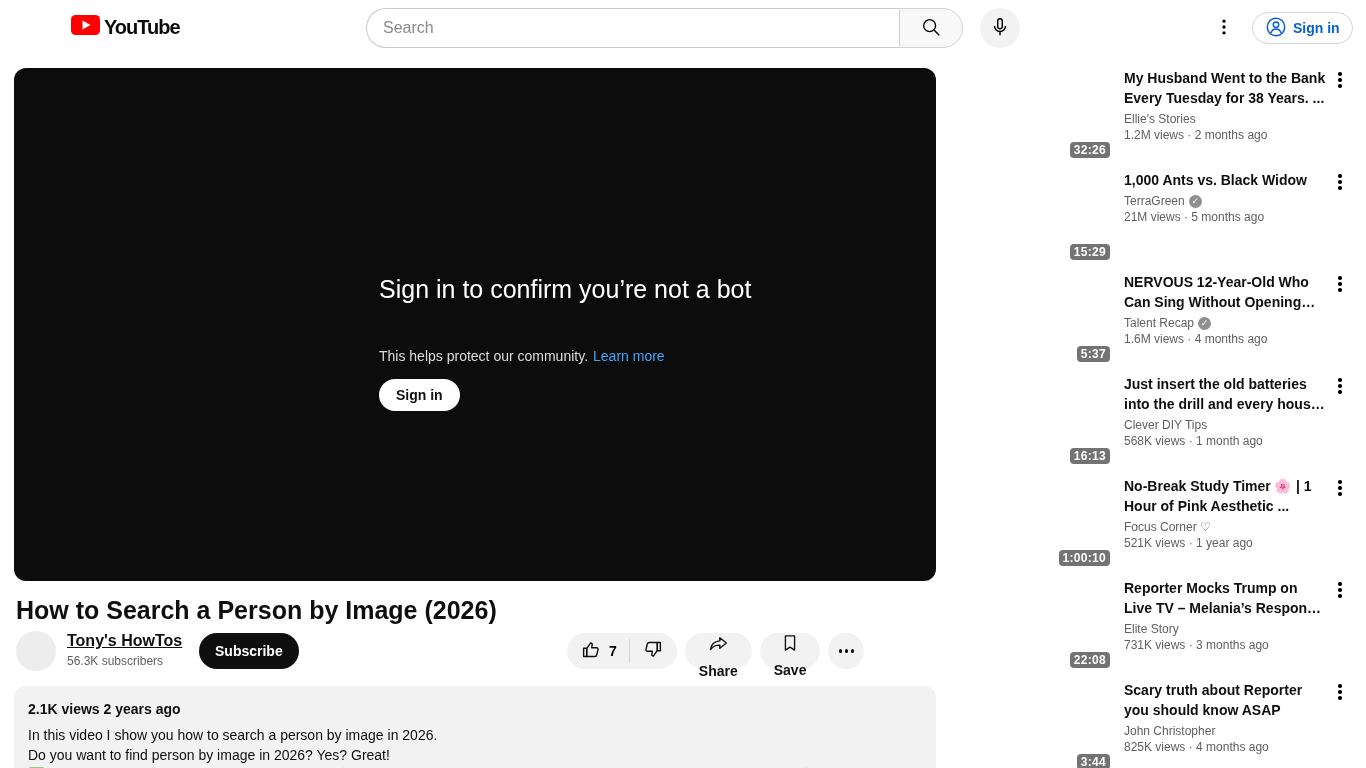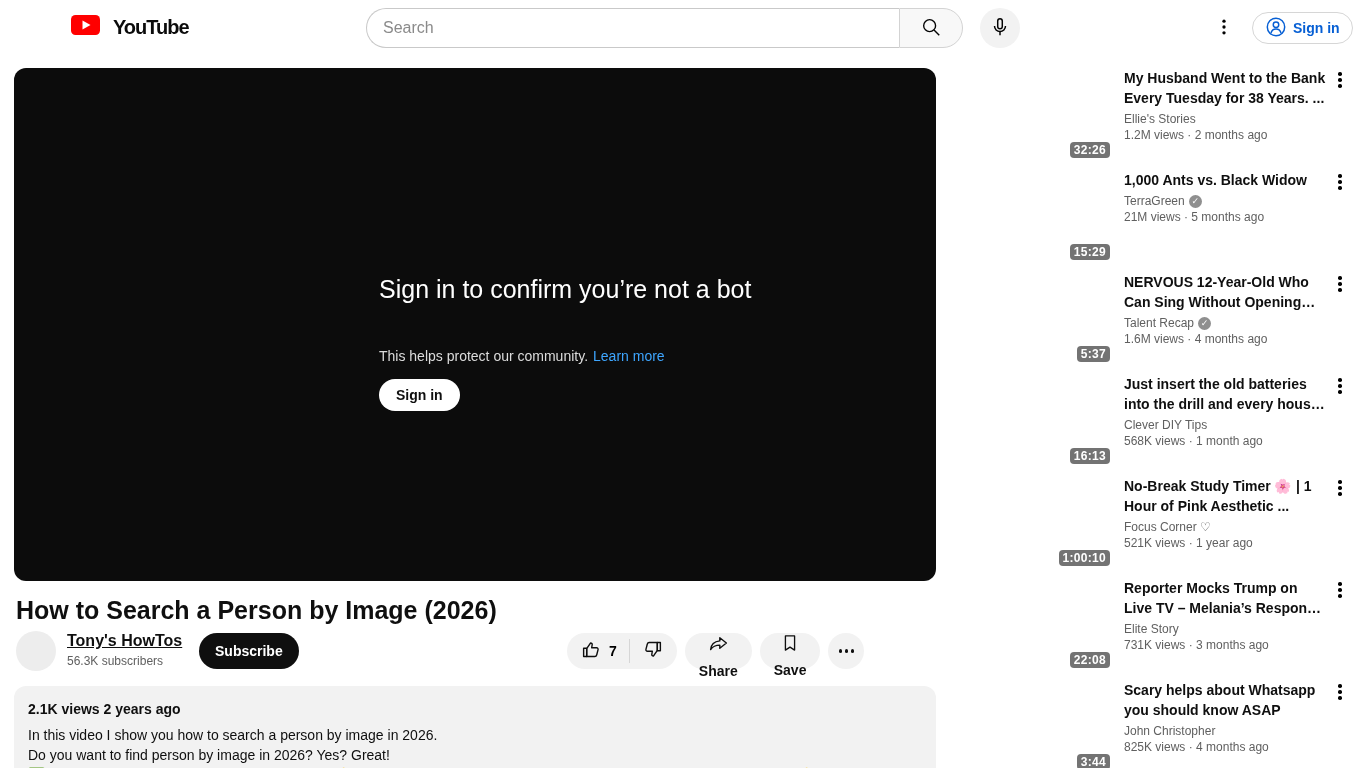--- a/index.html
+++ b/index.html
@@ -4,21 +4,21 @@
 <style>
   * { margin:0; padding:0; box-sizing:border-box; }
   html,body { width:1366px; height:768px; overflow:hidden; background:#fff;
     font-family:"Liberation Sans", sans-serif; color:#0f0f0f; }
 
   
   .header { position:absolute; left:0; top:0; width:1366px; height:56px; background:#fff; }
   .hamburger { position:absolute; left:16px; top:16px; width:24px; height:24px; border:none;
     background:transparent; cursor:pointer; padding:3px; }
   .hamburger .bar { width:18px; height:2px; background:#030303; margin:4px 0; }
-  .logo { position:absolute; left:71px; top:15px; display:flex; align-items:center; gap:13px; cursor:pointer; }
+  .logo { position:absolute; left:71px; top:15px; display:flex; align-items:center; gap:4px; cursor:pointer; }
   .logo-text { font-size:20px; font-weight:700; letter-spacing:-1px; color:#0b0b0b; }
   .search-wrap { position:absolute; left:366px; top:8px; height:40px; display:flex; }
   .search-input { width:533px; height:40px; border:1px solid #c9c9c9; border-right:none;
     border-radius:20px 0 0 20px; padding:0 16px; font-size:16px; outline:none;
     font-family:"Liberation Sans", sans-serif; }
   .search-input::placeholder { color:#8a8a8a; }
   .search-btn { width:64px; height:40px; background:#f8f8f8; border:1px solid #d3d3d3;
     border-radius:0 20px 20px 0; display:flex; align-items:center; justify-content:center; cursor:pointer; }
   .mic-btn { position:absolute; left:980px; top:8px; width:40px; height:40px; border-radius:50%;
     background:#f2f2f2; border:none; display:flex; align-items:center; justify-content:center; cursor:pointer; }
@@ -345,21 +345,21 @@
           <i></i>
           <i></i>
     </button>
   </div>
 
   <div class="sv-row">
     <div class="sv-thumb">
       <span class="sv-dur">3:44</span>
     </div>
     <div class="sv-text">
-      <div class="sv-title">Scary helps about Whatsapp you should know ASAP</div>
+      <div class="sv-title">Scary truth about Reporter you should know ASAP</div>
       <div class="sv-channel">
         <span>John Christopher</span>
 
       </div>
       <div class="sv-meta">825K views · 4 months ago</div>
     </div>
     <button class="sv-kebab">
       <i></i>
           <i></i>
           <i></i>

